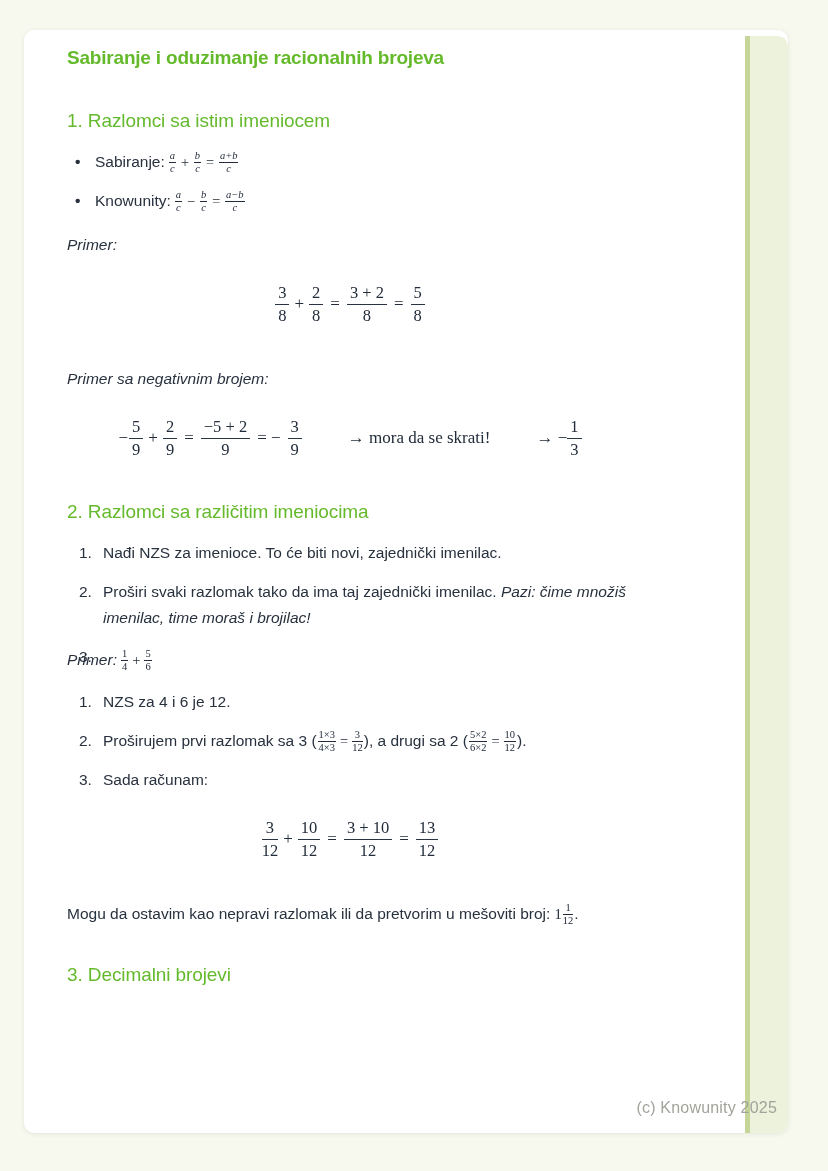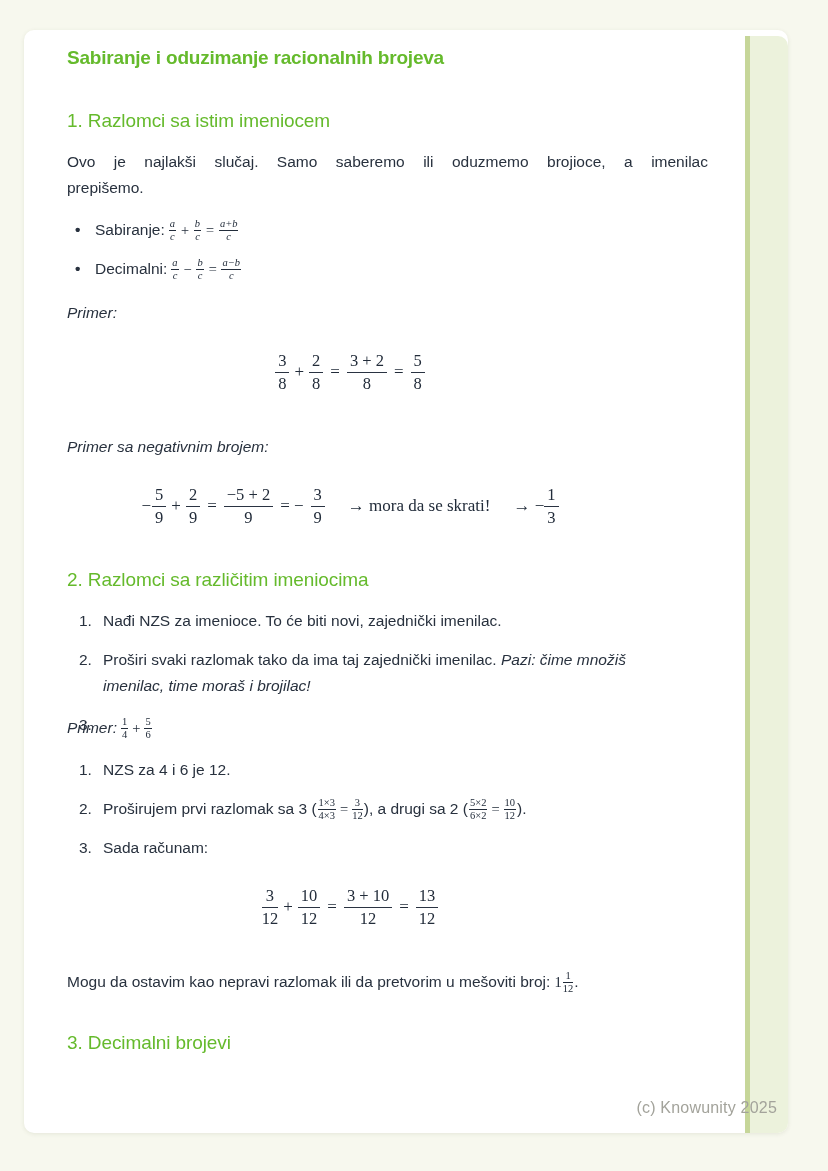--- a/index.html
+++ b/index.html
@@ -42,21 +42,21 @@
     margin:26px 0 40px;text-align:center;padding-right:75px;
     font-family:"Liberation Serif","DejaVu Serif",serif;
     font-size:17px;color:#222c3a;
   }
   .dfrac{display:inline-block;vertical-align:middle;text-align:center;line-height:1.12;font-size:16.5px;}
   .dfrac .num{display:block;border-bottom:1.3px solid #2a3342;padding:0 3px 2px;}
   .dfrac .den{display:block;padding-top:2px;}
   .mop{margin:0 5px;}
   .meq{margin:0 7px;}
   .mneg{margin-right:1px;}
-  .mtext{margin-left:23px;}
+  .mtext{margin-left:46px;}
   
   .imath{font-family:"Liberation Serif","DejaVu Serif",serif;font-size:14.5px;color:#222c3a;margin-left:3px;}
   .imath.it{font-style:italic;}
   .ifrac{display:inline-block;text-align:center;vertical-align:-0.5em;line-height:1;font-size:10.5px;margin:0 1px;}
   .ifrac .num{display:block;border-bottom:1px solid currentColor;padding:0 1px 1px;}
   .ifrac .den{display:block;padding-top:1px;}
   .iop{margin:0 3px;}
   .footer{
     position:absolute;right:11px;bottom:16px;z-index:2;
     font-size:16px;color:#a3a39b;letter-spacing:0.2px;
@@ -71,28 +71,24 @@
     <div class="accent-line"></div>
     <div class="accent-fill"></div>
   </div>
 
   <div class="content">
 
     <h1>Sabiranje i oduzimanje racionalnih brojeva</h1>
 
     <h2>1. Razlomci sa istim imeniocem</h2>
 
-    <p>
-        <span class="jline">Ovo je najlakši slučaj. Samo saberemo ili oduzmemo brojioce, a imenilac</span>
-        <span class="jline last">prepišemo.</span>
-      </p>
 
     <ul class="bullets">
       <li><span class="dot">•</span><span class="b">Sabiranje:</span><span class="imath it"><span class="ifrac"><span class="num">a</span><span class="den">c</span></span><span class="iop">+</span><span class="ifrac"><span class="num">b</span><span class="den">c</span></span><span class="iop">=</span><span class="ifrac"><span class="num">a+b</span><span class="den">c</span></span></span></li>
-      <li><span class="dot">•</span><span class="b">Decimalni:</span><span class="imath it"><span class="ifrac"><span class="num">a</span><span class="den">c</span></span><span class="iop">−</span><span class="ifrac"><span class="num">b</span><span class="den">c</span></span><span class="iop">=</span><span class="ifrac"><span class="num">a−b</span><span class="den">c</span></span></span></li>
+      <li><span class="dot">•</span><span class="b">Knowunity:</span><span class="imath it"><span class="ifrac"><span class="num">a</span><span class="den">c</span></span><span class="iop">−</span><span class="ifrac"><span class="num">b</span><span class="den">c</span></span><span class="iop">=</span><span class="ifrac"><span class="num">a−b</span><span class="den">c</span></span></span></li>
     </ul>
 
     <p class="i">Primer:</p>
 
     <div class="math-display"><span class="dfrac"><span class="num">3</span><span class="den">8</span></span><span class="mop">+</span><span class="dfrac"><span class="num">2</span><span class="den">8</span></span><span class="meq">=</span><span class="dfrac"><span class="num">3 + 2</span><span class="den">8</span></span><span class="meq">=</span><span class="dfrac"><span class="num">5</span><span class="den">8</span></span></div>
 
     <p class="i">Primer sa negativnim brojem:</p>
 
     <div class="math-display"><span class="mneg">−</span><span class="dfrac"><span class="num">5</span><span class="den">9</span></span><span class="mop">+</span><span class="dfrac"><span class="num">2</span><span class="den">9</span></span><span class="meq">=</span><span class="dfrac"><span class="num">−5 + 2</span><span class="den">9</span></span><span class="meq">= −</span><span class="dfrac"><span class="num">3</span><span class="den">9</span></span><span class="mtext">→ mora da se skrati!</span><span class="mtext">→ −</span><span class="dfrac"><span class="num">1</span><span class="den">3</span></span></div>
 

